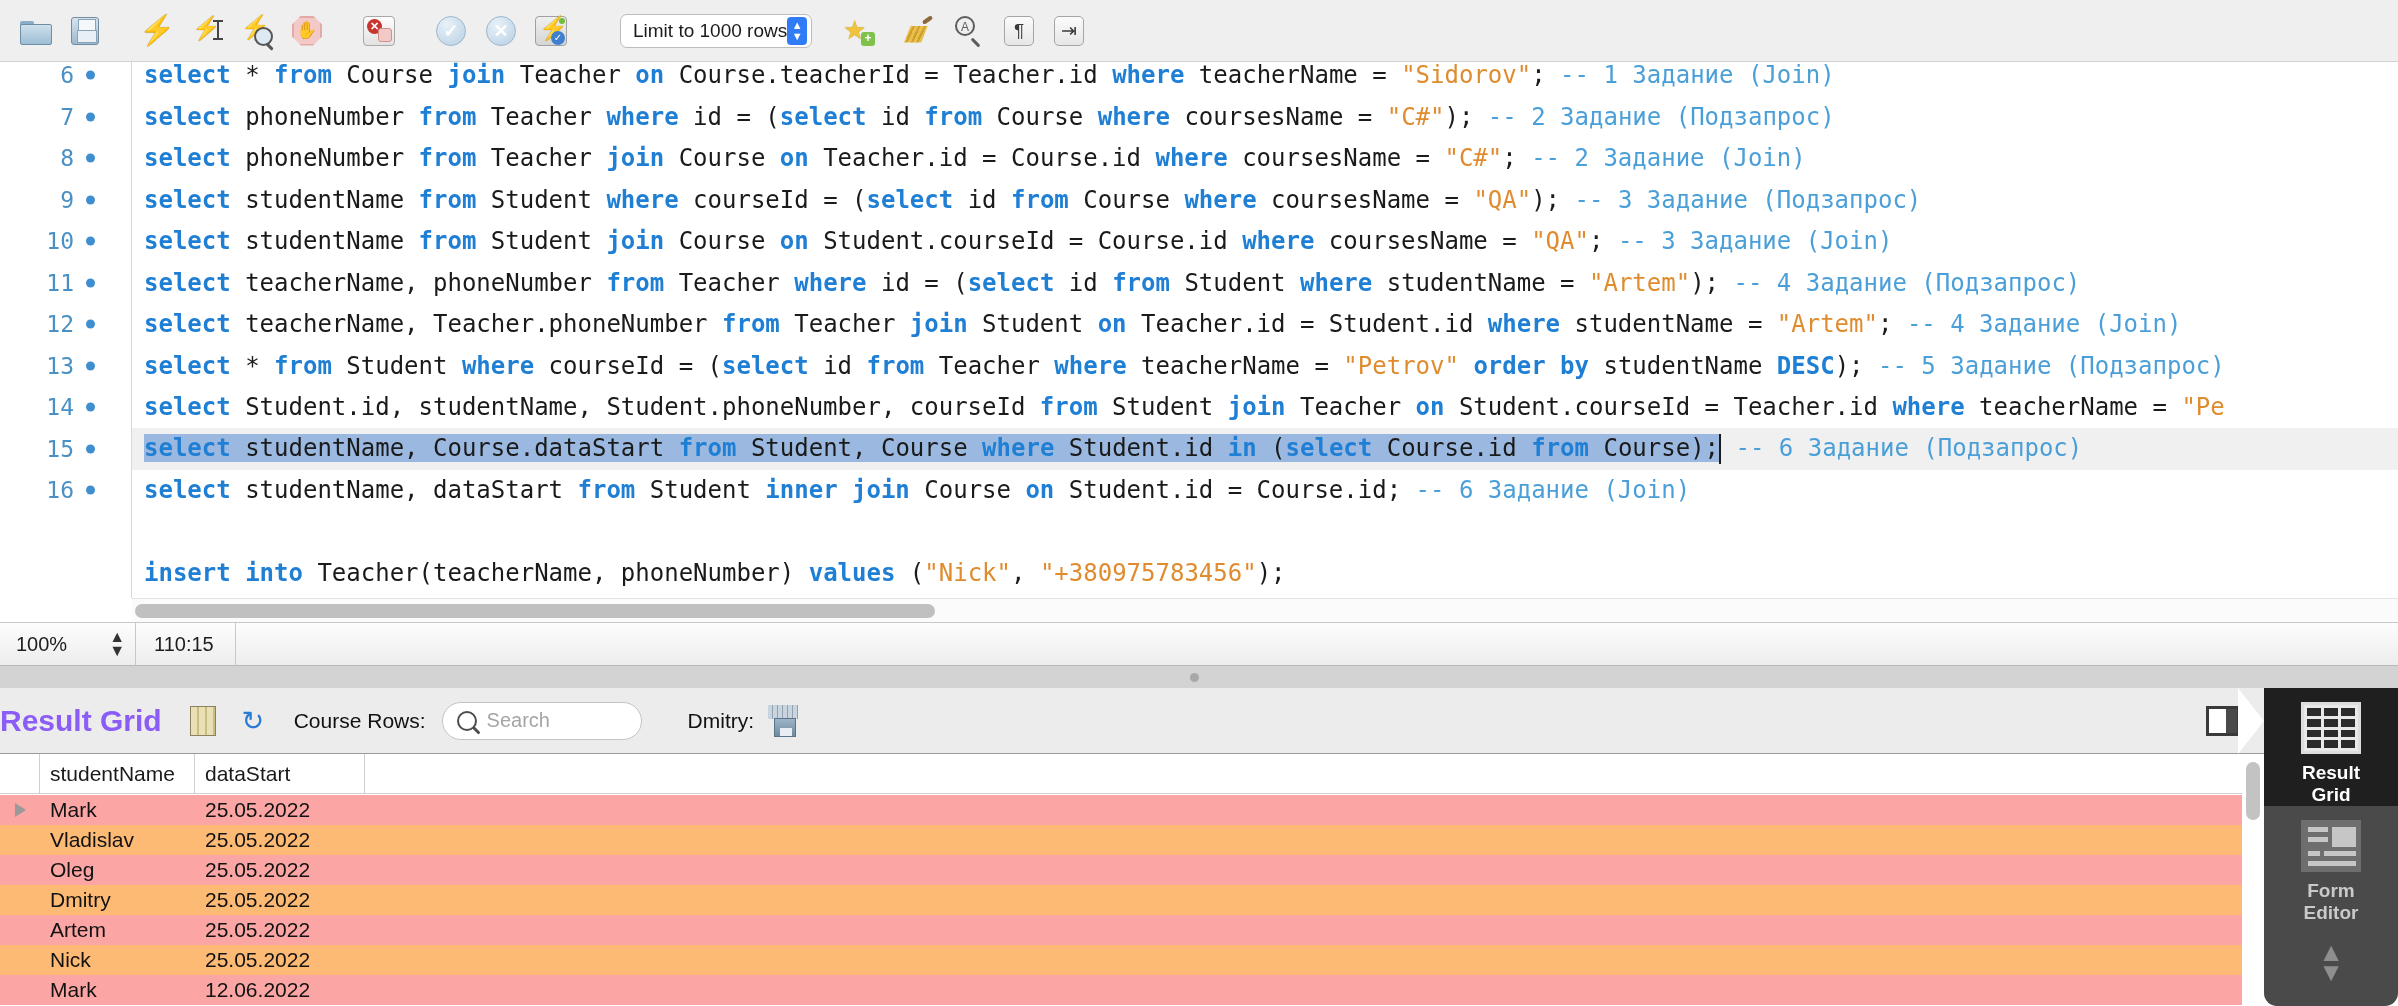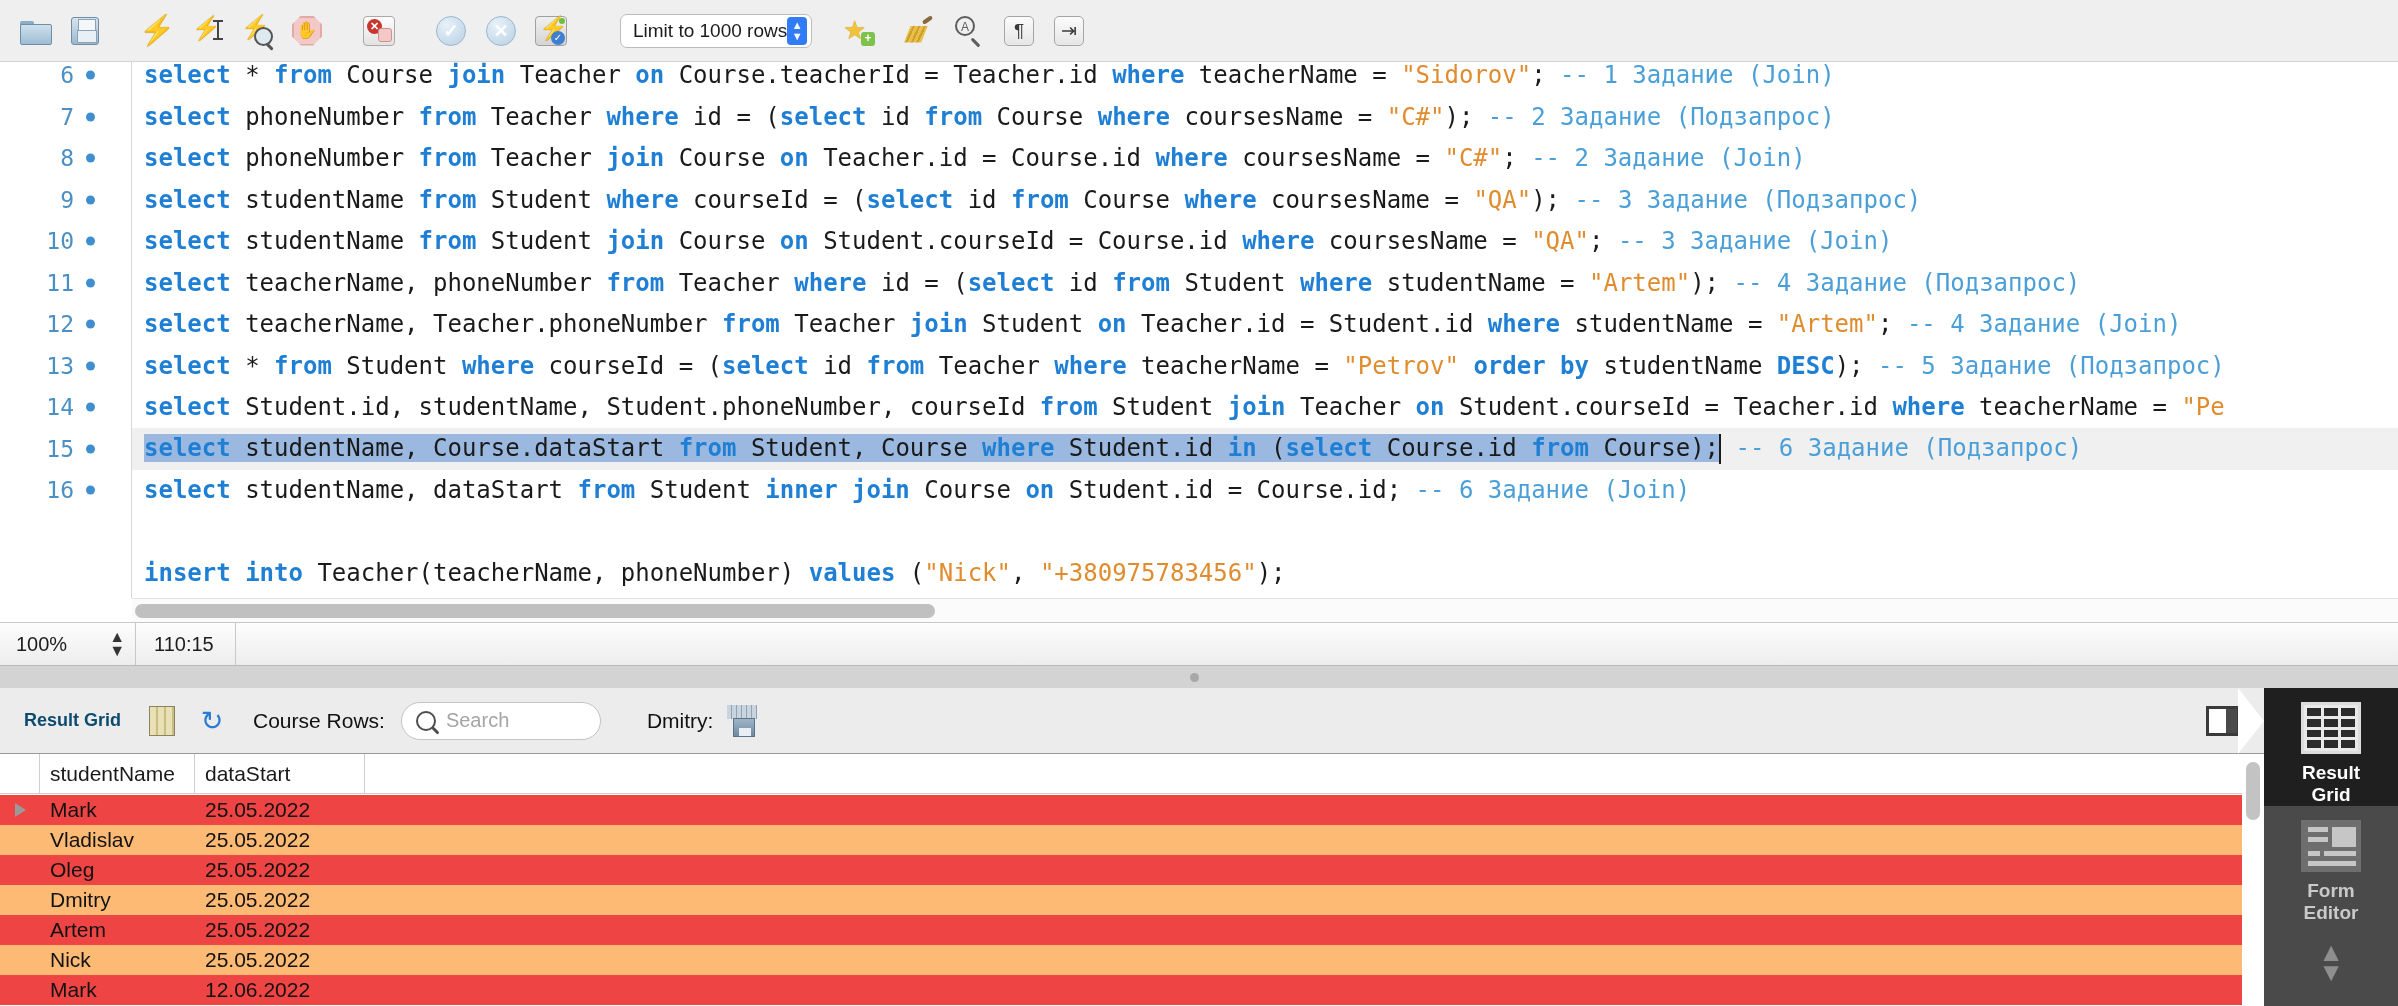--- a/index.html
+++ b/index.html
@@ -187,21 +187,21 @@
     position: absolute; left: 1190px; top: 7px; width: 9px; height: 9px;
     border-radius: 50%; background: #a8a8a8;
   }
 
   
   .res-toolbar {
     position: absolute; left: 0; top: 688px; width: 2264px; height: 66px;
     background: #ececec; border-bottom: 1px solid #9a9a9a;
     display: flex; align-items: center;
   }
-  .res-title { margin-left: 24px; font-size: 18px; font-weight: bold; color: #0c4a6e; }
+  .res-title { font-size: 30px; font-weight: bold; color: #8b5cf6; }
   .grid-ico { margin-left: 28px; width: 26px; height: 30px;
     background: repeating-linear-gradient(90deg,#e9e0b6 0 6px,#c9bd84 6px 8px);
     border: 1.5px solid #8b8360; }
   .refresh-ico { margin-left: 22px; width: 30px; height: 30px; position: relative; color:#2a7bd6; font-size: 27px;
     display:flex;align-items:center;justify-content:center; }
   .filter-label { margin-left: 26px; font-size: 21px; color: #111; }
   .search-box {
     margin-left: 16px; width: 200px; height: 38px; background: #fff;
     border: 1px solid #c4c4c4; border-radius: 19px;
     display: flex; align-items: center; padding-left: 14px;
@@ -240,29 +240,29 @@
   .grow { height: 30px; display: flex; align-items: center; }
   .grow.alt { background: #fdba74; }
   .grow .sel-col { width: 40px; height: 30px; display:flex;align-items:center;justify-content:center; }
   .grow .arrow { width: 0; height: 0; border-left: 11px solid #9a9a9a;
      border-top: 7px solid transparent; border-bottom: 7px solid transparent; }
   .grow .cell { height: 30px; display: flex; align-items: center; padding-left: 10px;
      font-size: 21px; color: #121212; background: inherit; }
   .grow .c0 { width: 155px; }
   .grow .c1 { width: 170px; }
   .grow .c2 { flex: 1; }
-  .grow.white .cell, .grow.white .sel-col { background: #ef4444; }
+  .grow.white .cell, .grow.white .sel-col { background: #fca5a5; }
 
   .grid-vscroll { position: absolute; right: 0; top: 0; width: 22px; height: 252px; background: #fff; }
   .grid-vthumb { position: absolute; right: 4px; top: 8px; width: 14px; height: 58px;
      background: #c3c3c3; border-radius: 7px; }
 
   
   .sidebar { position: absolute; left: 2264px; top: 688px; width: 134px; height: 318px;
-    background: #4a4a4a; }
+    background: #4a4a4a; border-radius: 13px; }
   .sb-item { width: 134px; display: flex; flex-direction: column; align-items: center;
     padding-top: 14px; position: relative; }
   .sb-item.active { background: #1f1f1f; }
   .sb-item .sb-label { font-size: 19px; line-height: 22px; text-align: center; font-weight: bold;
     margin-top: 8px; color: #c9c9c9; }
   .sb-item.active .sb-label { color: #ffffff; }
   .sb-pointer { position: absolute; left: -26px; top: 0; width: 0; height: 0;
     border-top: 33px solid transparent; border-bottom: 33px solid transparent;
     border-left: 26px solid #ffffff; }
   .sb-gridicon { width: 60px; height: 52px; background: #e9e9e9; border: 3px solid #dcdcdc;

